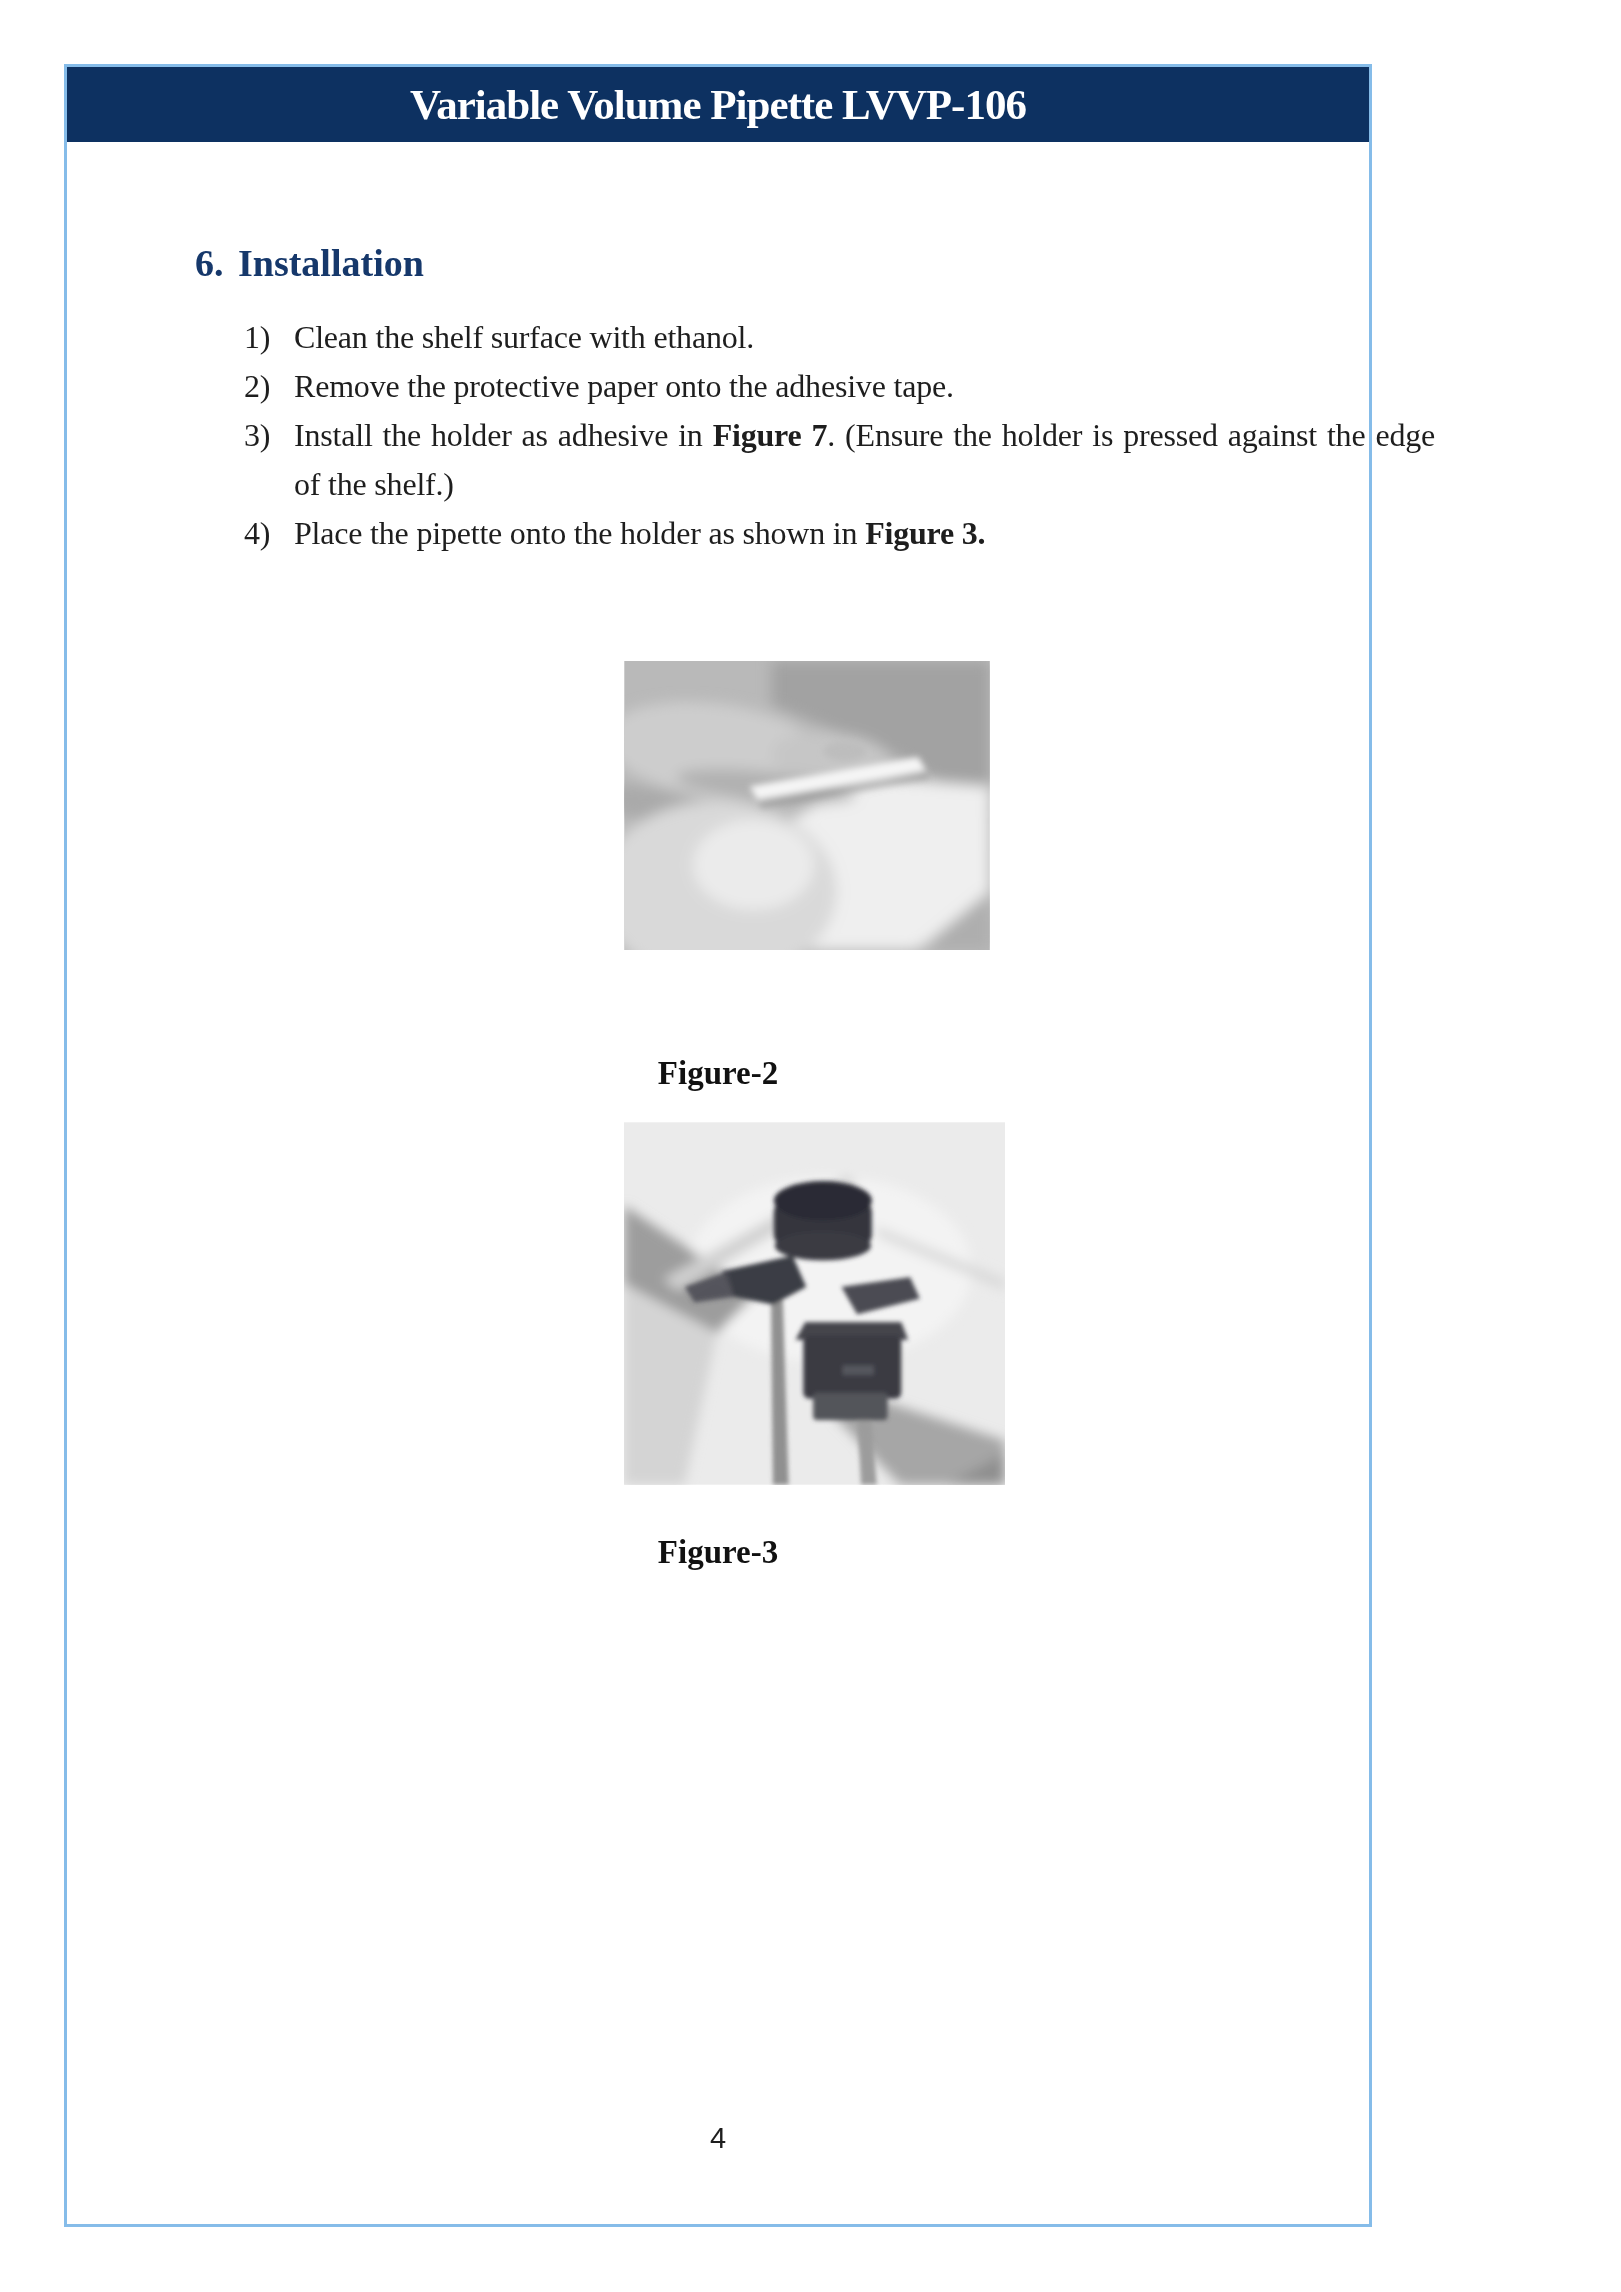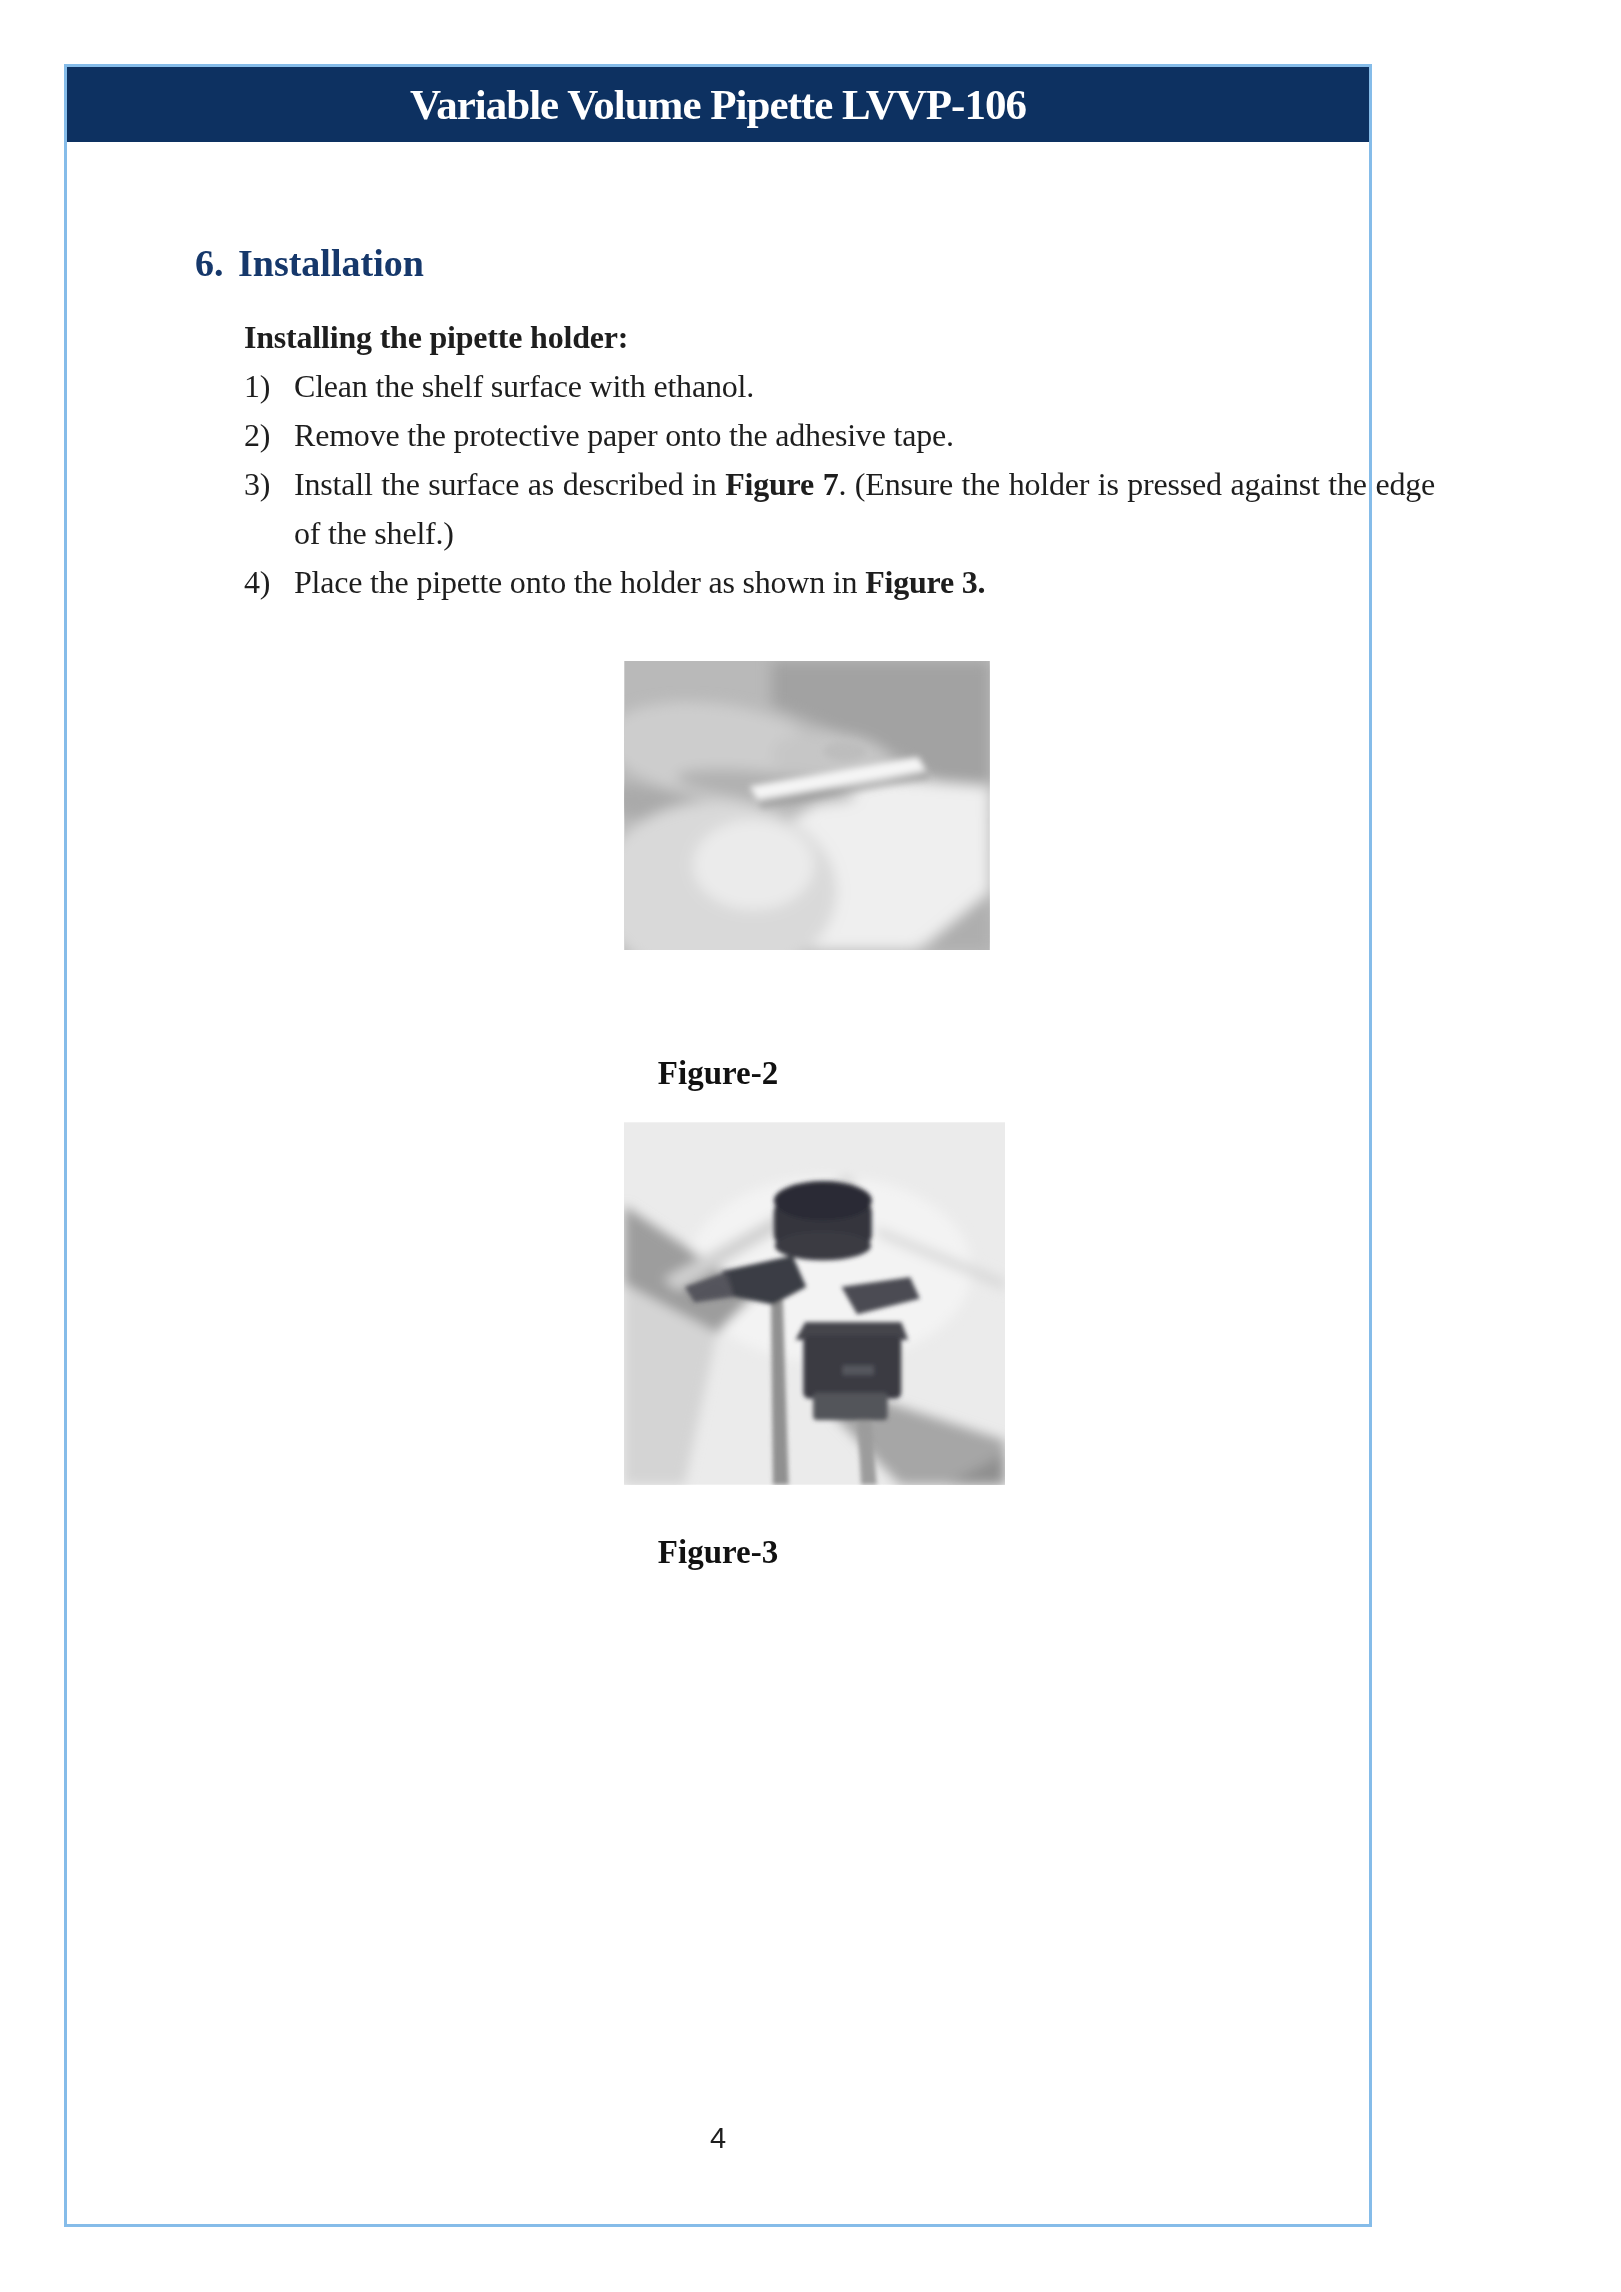--- a/index.html
+++ b/index.html
@@ -85,33 +85,32 @@
     <div class="titlebar">
       <span class="doc-title">Variable Volume Pipette LVVP-106</span>
     </div>
 
     <div class="section-heading">
       <span class="sec-num">6.</span>
       <span class="sec-title">Installation</span>
     </div>
 
     <div class="content">
-      <div class="subheading">Installing the pipette holder:</div>
       <div class="olist">
         <div class="li">
           <span class="num">1)</span>
           <span class="txt"><span>Clean the shelf surface with ethanol.</span><b></b><span></span></span>
         </div>
         <div class="li">
           <span class="num">2)</span>
           <span class="txt"><span>Remove the protective paper onto the adhesive tape.</span><b></b><span></span></span>
         </div>
         <div class="li">
           <span class="num">3)</span>
-          <span class="txt"><span>Install the surface as described in </span><b>Figure 7</b><span>. (Ensure the holder is pressed against the edge of the shelf.)</span></span>
+          <span class="txt"><span>Install the holder as adhesive in </span><b>Figure 7</b><span>. (Ensure the holder is pressed against the edge of the shelf.)</span></span>
         </div>
         <div class="li">
           <span class="num">4)</span>
           <span class="txt"><span>Place the pipette onto the holder as shown in </span><b>Figure 3.</b><span></span></span>
         </div>
       </div>
     </div>
 
     <svg id="fig2" class="figure-photo" width="366" height="289" viewBox="0 0 373 295">
       <defs>

